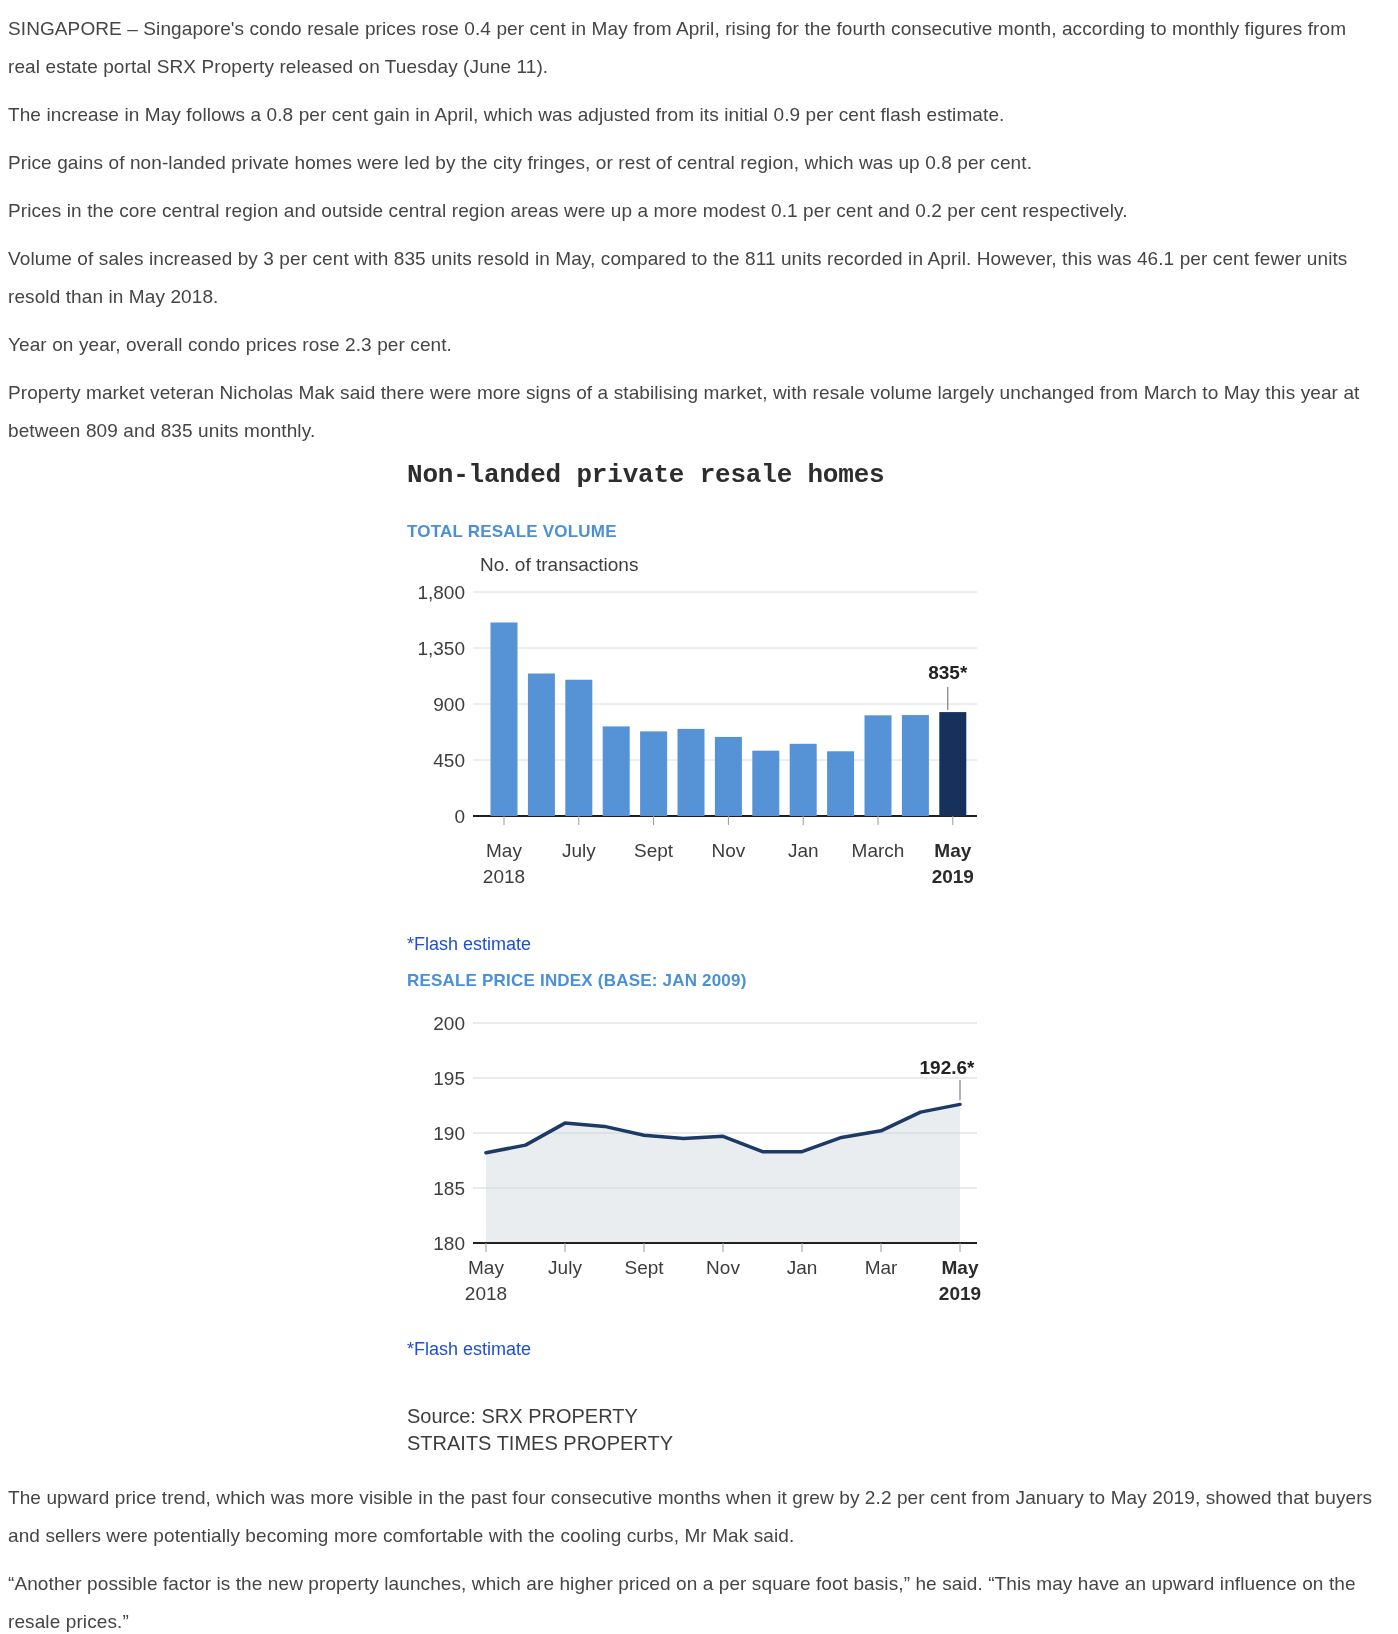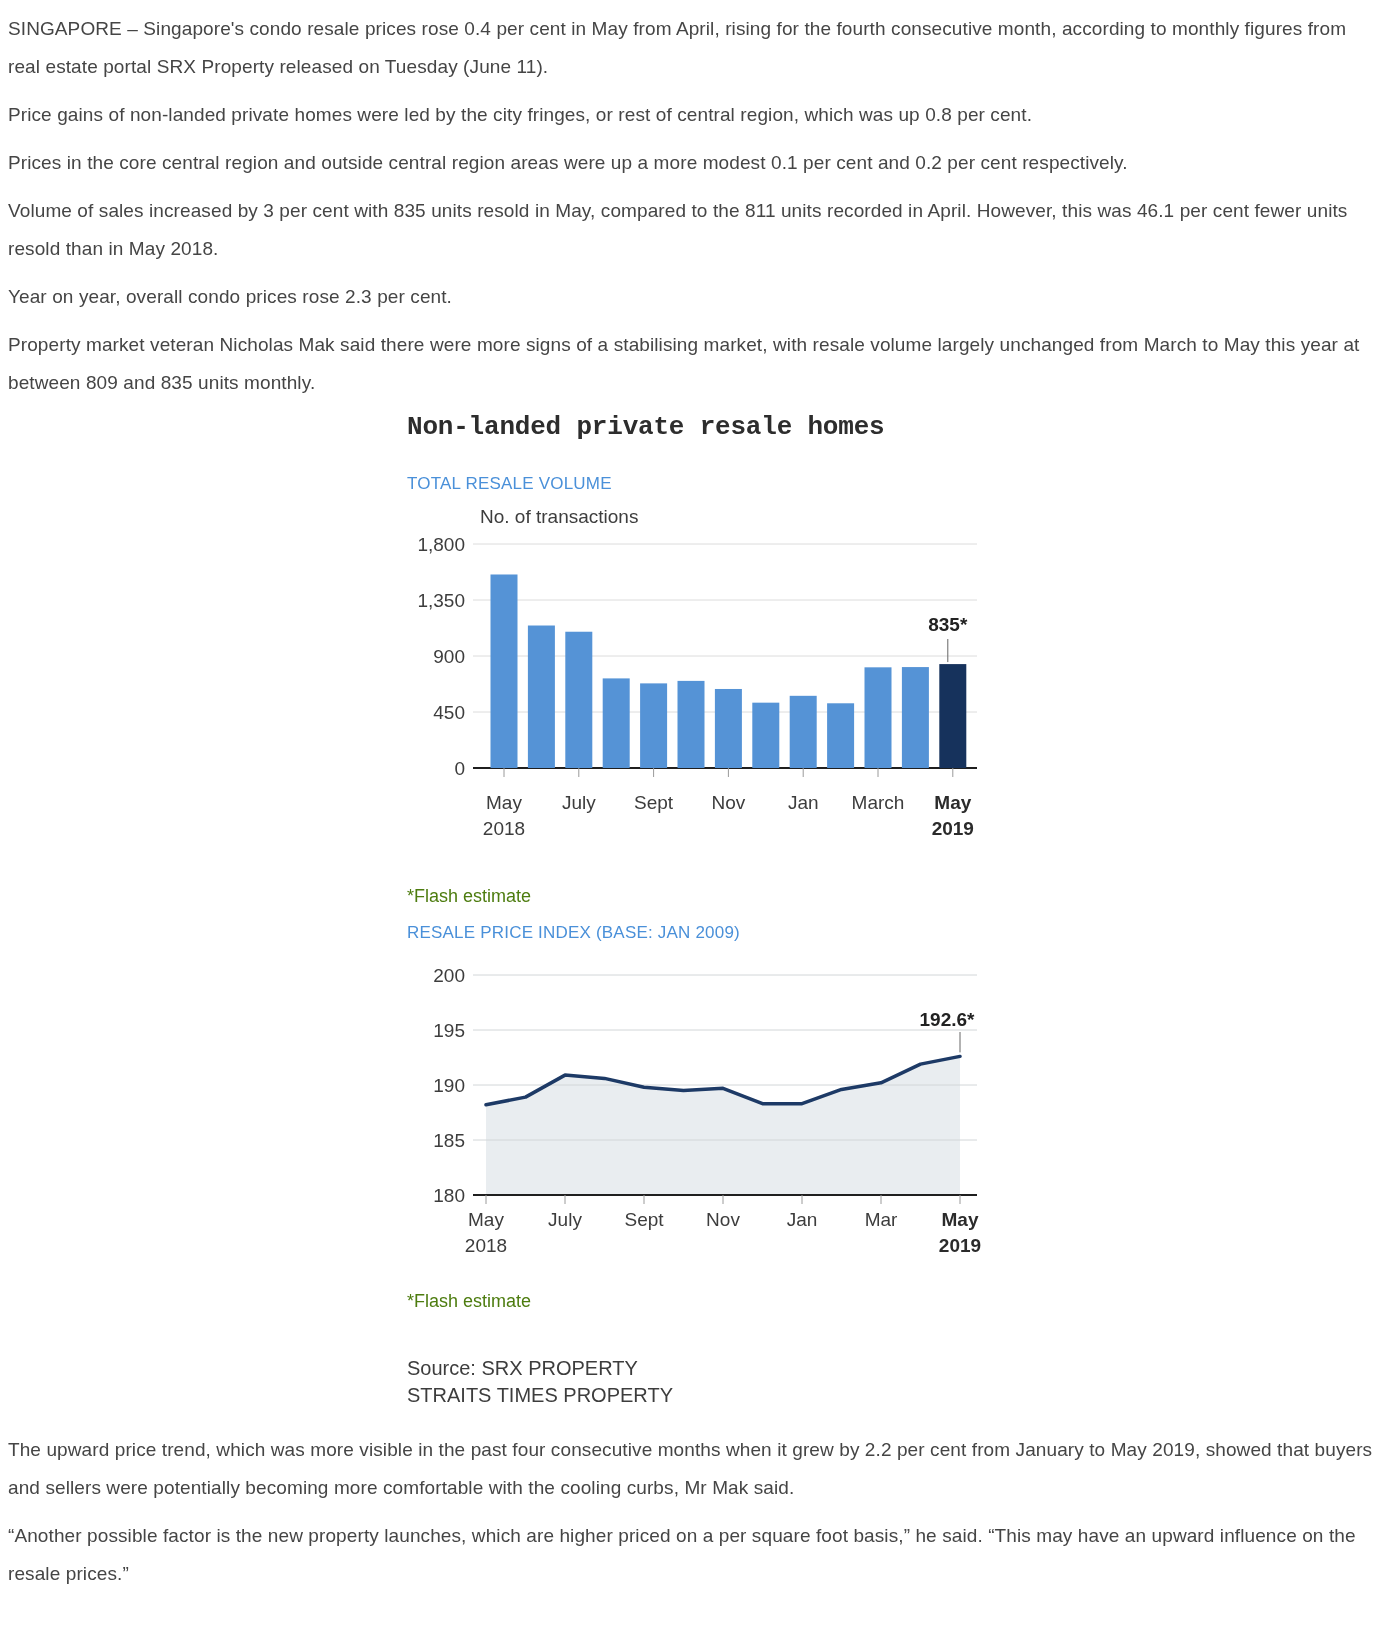--- a/index.html
+++ b/index.html
@@ -6,38 +6,39 @@
   body{
     width:1398px;height:1634px;overflow:hidden;
     font-family:"Liberation Sans",sans-serif;
     color:#454545;
   }
   .top-text{padding:10px 17px 0 8px;}
   .bottom-text{padding:22px 8px 0 8px;}
   p.body-p{margin:0 0 10px 0;font-size:19px;line-height:38px;letter-spacing:.1px;}
   .graphic{margin-left:407px;width:583px;}
   .g-title{margin:10px 0 0 0;font-size:26px;line-height:30px;font-weight:bold;color:#2d2d2d;letter-spacing:-.2px;font-family:Liberation Mono, monospace;}
-  .g-section{margin:33px 0 0 0;font-size:17px;line-height:18px;font-weight:normal;color:#4a90d9;letter-spacing:.2px;}
+  .g-section{margin:33px 0 0 0;font-size:17px;line-height:18px;font-weight:bold;color:#4a90d9;letter-spacing:.2px;}
   .g-section.second{margin-top:18px;}
   .chart-box{display:block;}
   .chart-box.first{margin-top:6px;}
   .chart-box.second{margin-top:22px;}
-  .flash{margin:42px 0 0 0;font-size:18px;line-height:20px;color:#4d7c0f;}
+  .flash{margin:42px 0 0 0;font-size:18px;line-height:20px;color:#1d4ed8;}
   .flash.second{margin-top:27px;}
   .source{margin:44px 0 0 0;font-size:20px;line-height:27px;color:#3d3d3d;}
   svg{display:block;}
   .ax{font-family:"Liberation Sans",sans-serif;font-size:19px;fill:#3d3d3d;}
   .axb{font-weight:bold;fill:#2b2b2b;}
   .ann{font-family:"Liberation Sans",sans-serif;font-size:19px;font-weight:bold;fill:#222222;}
 </style>
 </head>
 <body>
 
 <div class="top-text">
   <p class="body-p">SINGAPORE – Singapore's condo resale prices rose 0.4 per cent in May from April, rising for the fourth consecutive month, according to monthly figures from real estate portal SRX Property released on Tuesday (June 11).</p>
+  <p class="body-p">The increase in May follows a 0.8 per cent gain in April, which was adjusted from its initial 0.9 per cent flash estimate.</p>
   <p class="body-p">Price gains of non-landed private homes were led by the city fringes, or rest of central region, which was up 0.8 per cent.</p>
   <p class="body-p">Prices in the core central region and outside central region areas were up a more modest 0.1 per cent and 0.2 per cent respectively.</p>
   <p class="body-p">Volume of sales increased by 3 per cent with 835 units resold in May, compared to the 811 units recorded in April. However, this was 46.1 per cent fewer units resold than in May 2018.</p>
   <p class="body-p">Year on year, overall condo prices rose 2.3 per cent.</p>
   <p class="body-p">Property market veteran Nicholas Mak said there were more signs of a stabilising market, with resale volume largely unchanged from March to May this year at between 809 and 835 units monthly.</p>
 </div>
 
 <div class="graphic">
   <h2 class="g-title">Non-landed private resale homes</h2>
 

